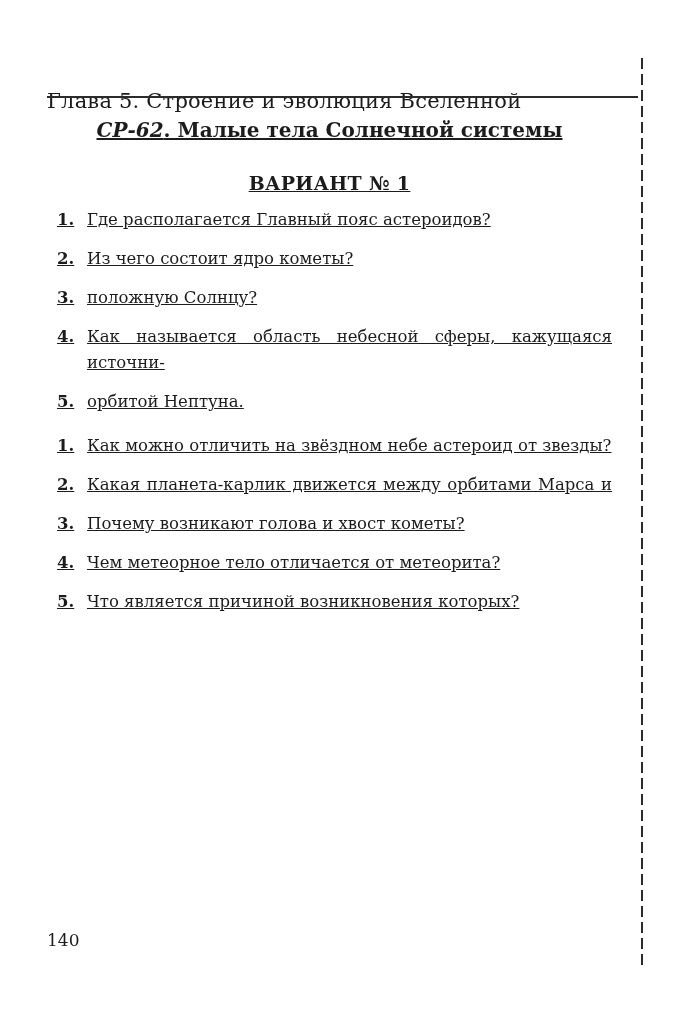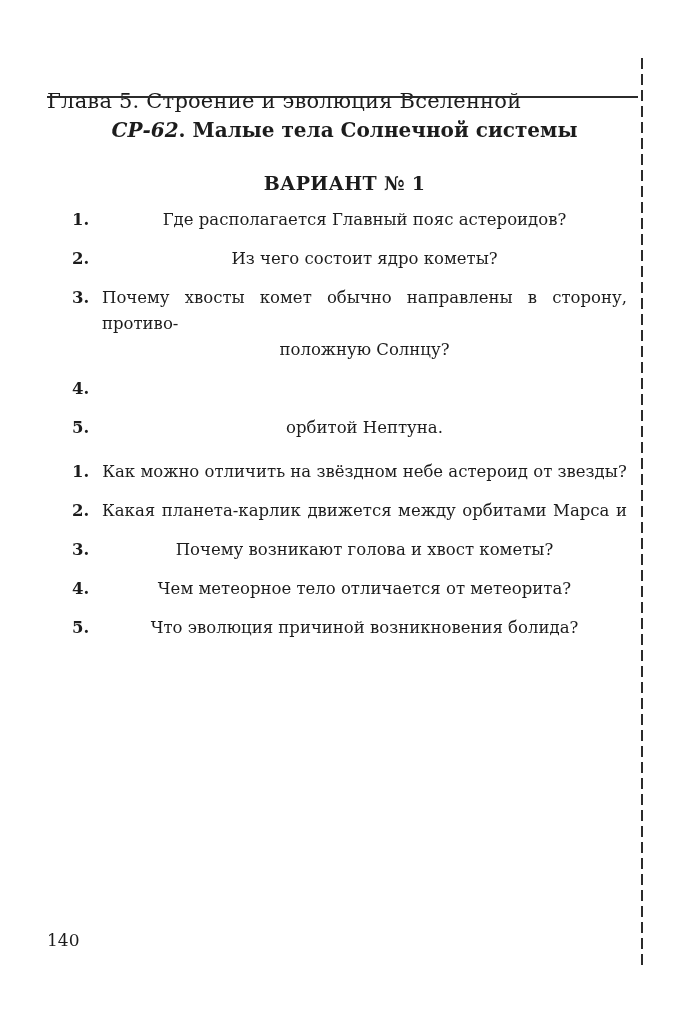--- a/index.html
+++ b/index.html
@@ -29,23 +29,24 @@
   .head-rule {
     position: absolute;
     left: 47px;
     top: 96px;
     width: 591px;
     height: 2px;
     background: #2b2b2b;
   }
   .content {
     position: absolute;
-    left: 62px;
+    left: 47px;
     top: 108px;
     width: 565px;
+    text-decoration: underline;
   }
   .doc-title {
     margin: 10px 0 0 0;
     text-align: center;
     font-size: 20px;
     line-height: 24px;
     font-weight: bold;
   }
   .doc-title .code {
     font-style: italic;
@@ -76,21 +77,21 @@
   .q-num {
     flex: none;
     width: 40px;
     padding-left: 10px;
     box-sizing: border-box;
     font-weight: bold;
   }
   .q-text {
     width: 525px;
   }
-  .q-line { text-align: center; }
+  .q-line { text-align: left; }
   .q-line.jl {
     text-align: justify;
     text-align-last: justify;
   }
   .page-number {
     position: absolute;
     left: 47px;
     top: 930px;
     font-size: 17px;
   }
@@ -129,28 +130,28 @@
         <div class="q-item">
           <div class="q-num">2.</div>
           <div class="q-text">
             <div class="q-line">Из чего состоит ядро кометы?</div>
           </div>
         </div>
 
         <div class="q-item">
           <div class="q-num">3.</div>
           <div class="q-text">
-            <div class="q-line jl">Почему хвосты комет обычно направлены в сторону, противо-</div>
             <div class="q-line">положную Солнцу?</div>
           </div>
         </div>
 
         <div class="q-item">
           <div class="q-num">4.</div>
           <div class="q-text">
+            <div class="q-line jl">Как называется область небесной сферы, кажущаяся источни-</div>
           </div>
         </div>
 
         <div class="q-item">
           <div class="q-num">5.</div>
           <div class="q-text">
             <div class="q-line">орбитой Нептуна.</div>
           </div>
         </div>
 
@@ -184,21 +185,21 @@
         <div class="q-item">
           <div class="q-num">4.</div>
           <div class="q-text">
             <div class="q-line">Чем метеорное тело отличается от метеорита?</div>
           </div>
         </div>
 
         <div class="q-item">
           <div class="q-num">5.</div>
           <div class="q-text">
-            <div class="q-line">Что эволюция причиной возникновения болида?</div>
+            <div class="q-line">Что является причиной возникновения которых?</div>
           </div>
         </div>
 
       </div>
     </section>
 
   </div>
 
   <div class="page-number">140</div>
   <div class="cut-line"></div>

